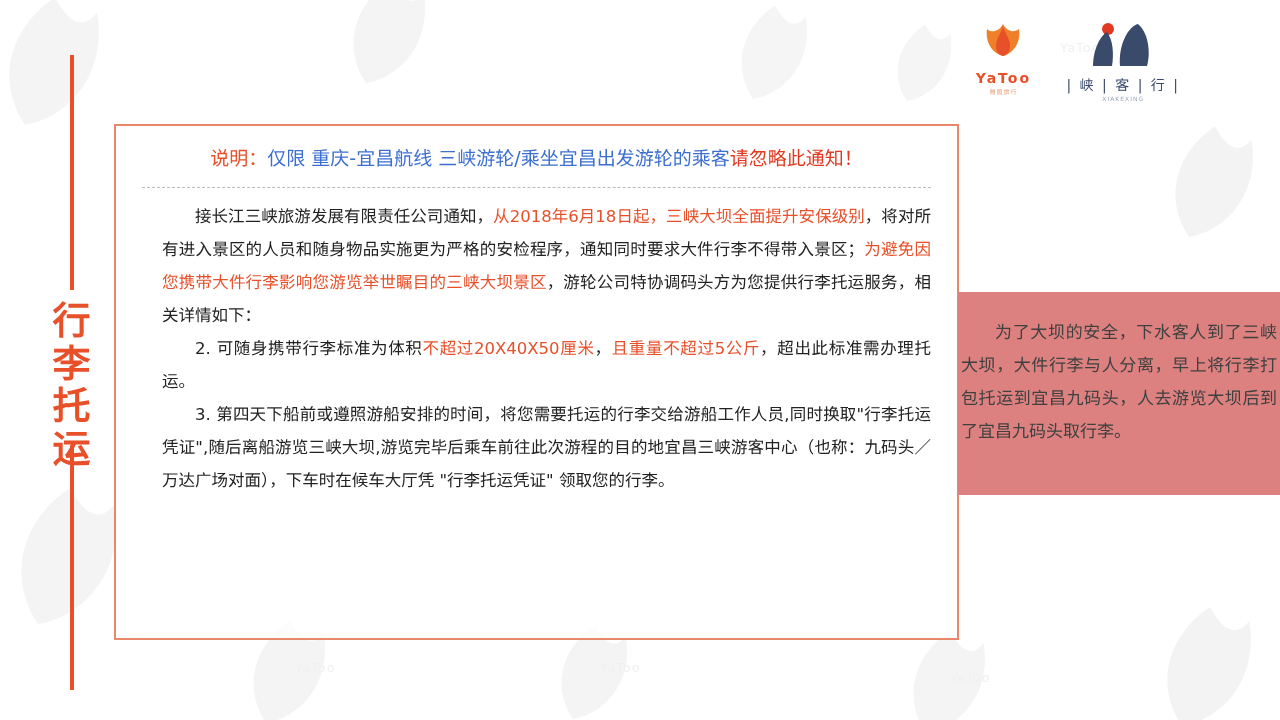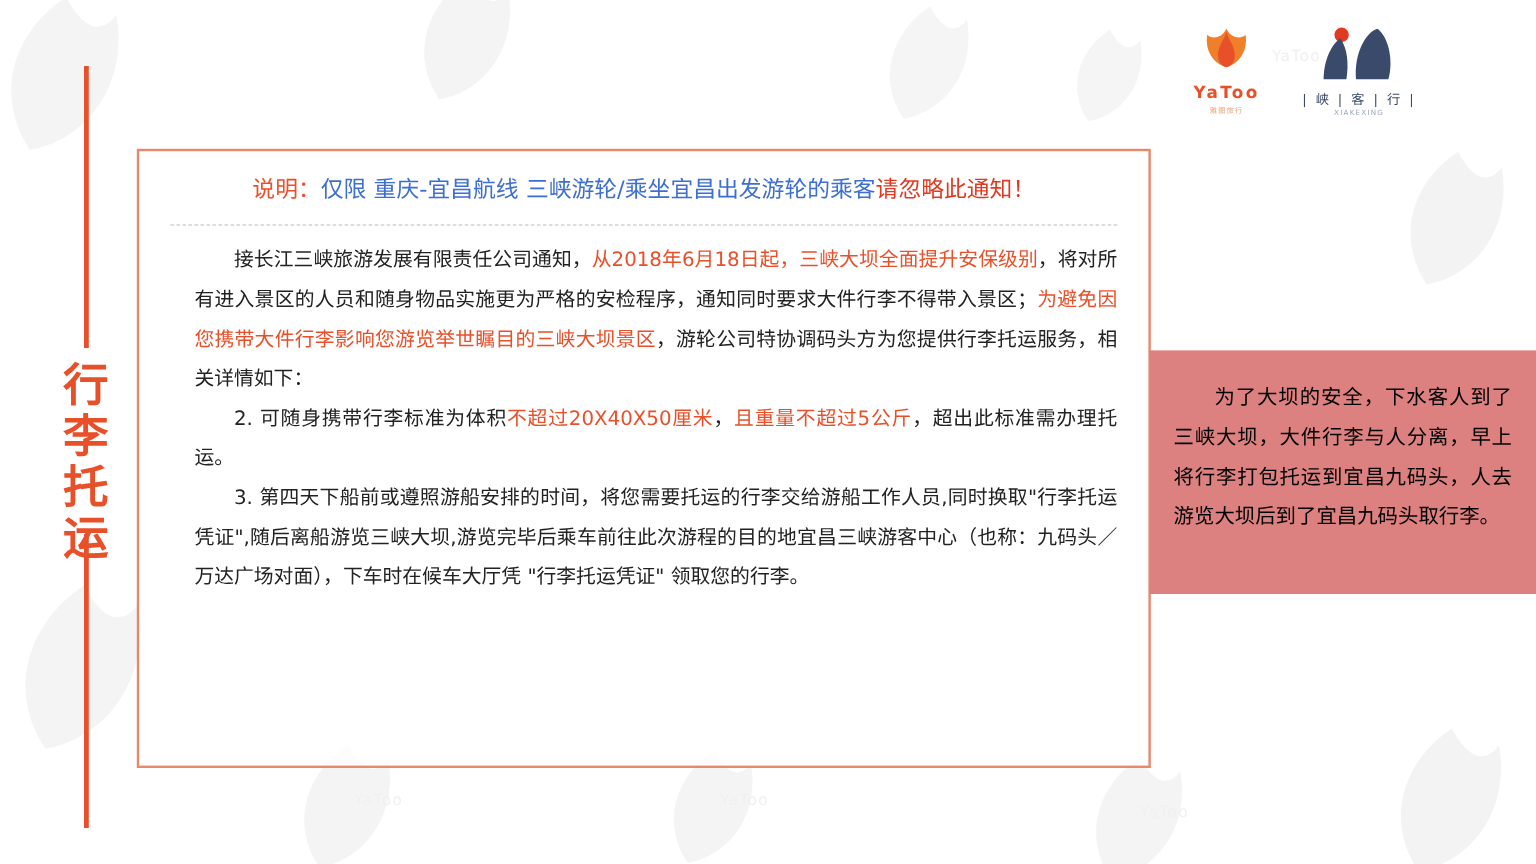--- a/index.html
+++ b/index.html
@@ -72,21 +72,21 @@
     letter-spacing: 2px;
     margin-top: 2px;
   }
   .logo-sub {
     font-size: 6px;
     letter-spacing: 1px;
     margin-top: 1px;
   }
   .yatoo .logo-caption { color: #e8502a; font-weight: bold; font-size: 14px; }
   .yatoo .logo-sub { color: #e8a07a; }
-  .xiake .logo-caption { color: #3a4a6b; font-size: 11px; text-align: center; }
+  .xiake .logo-caption { color: #3a4a6b; font-size: 14px; text-align: center; }
   .xiake .logo-sub { color: #9aa6bb; }
 
   
   .notice-card {
     position: absolute;
     left: 114px;
     top: 124px;
     width: 845px;
     height: 516px;
     border: 2px solid #e8876a;
@@ -118,23 +118,23 @@
   .hl { color: #e8502a; }
 
   
   .callout {
     position: absolute;
     right: 0;
     top: 292px;
     width: 322px;
     height: 203px;
     background: #dd8080;
-    color: #000000;
+    color: #404040;
     box-sizing: border-box;
-    padding: 24px 20px;
+    padding: 24px 3px;
     font-size: 17px;
     line-height: 1.95;
     text-align: justify;
   }
   .callout p { margin: 0; text-indent: 2em; }
 </style>
 </head>
 <body>
 
 <svg class="bg-leaf" style="left:-20px; top:-10px;" width="150" height="150" viewBox="0 0 100 100">

